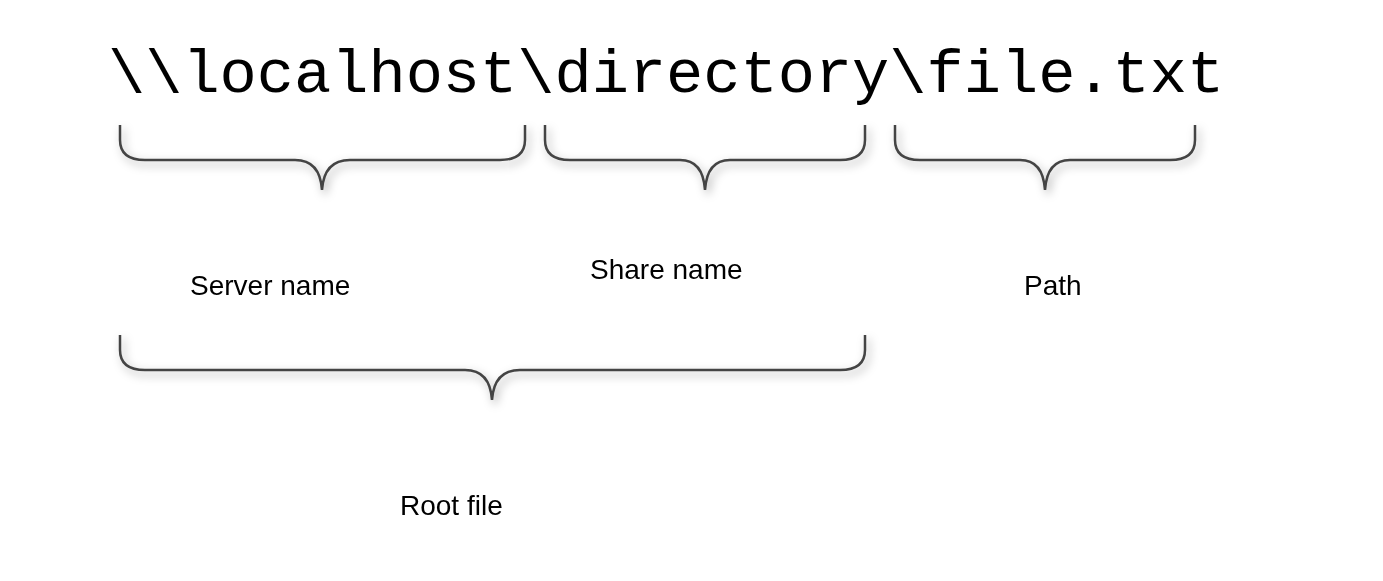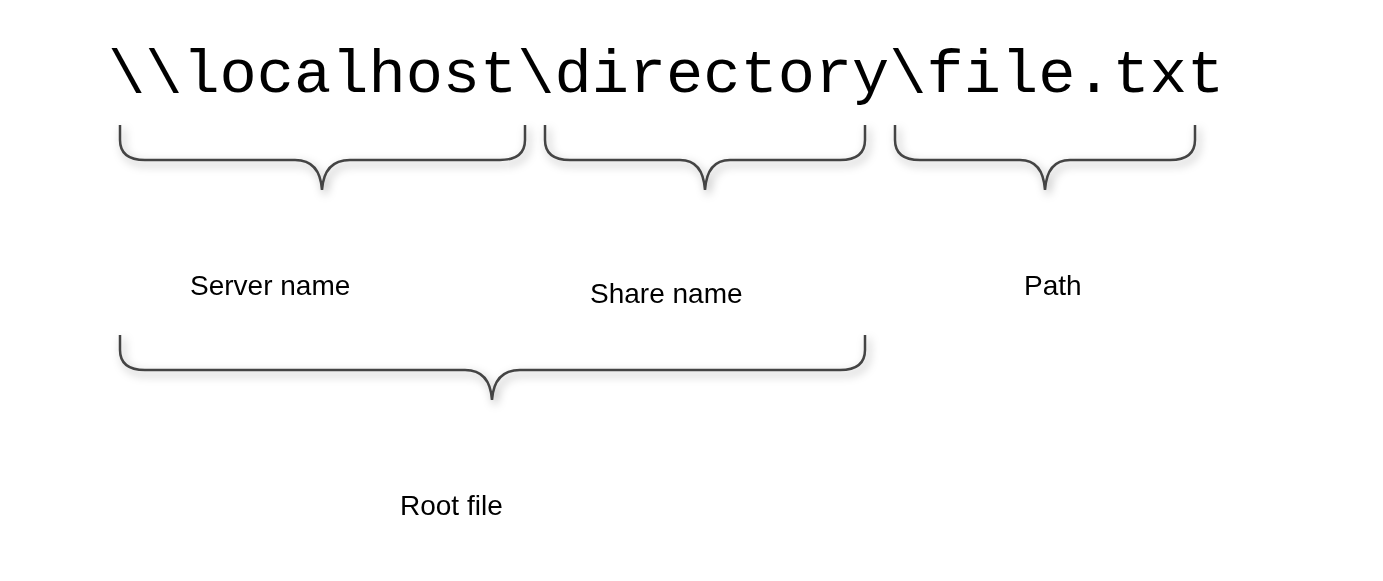--- a/index.html
+++ b/index.html
@@ -31,21 +31,21 @@
       font-size: 28px;
       color: #000;
       text-align: right;
     }
     
     .brace1 { top: 120px; left: 115px; width: 415px; height: 90px; }
     .brace2 { top: 120px; left: 540px; width: 330px; height: 90px; }
     .brace3 { top: 120px; left: 890px; width: 310px; height: 90px; }
     
     .label1 { top: 270px; left: 190px; }
-    .label2 { top: 278px; left: 590px; }
+    .label2 { top: 254px; left: 590px; }
     .label3 { top: 270px; left: 1024px; }
     
     .brace4 { top: 330px; left: 115px; width: 755px; height: 90px; }
     .label4 { top: 490px; left: 400px; }
   </style>
 </head>
 <body>
 
 <div class="path-text">\\localhost\directory\file.txt</div>
 

